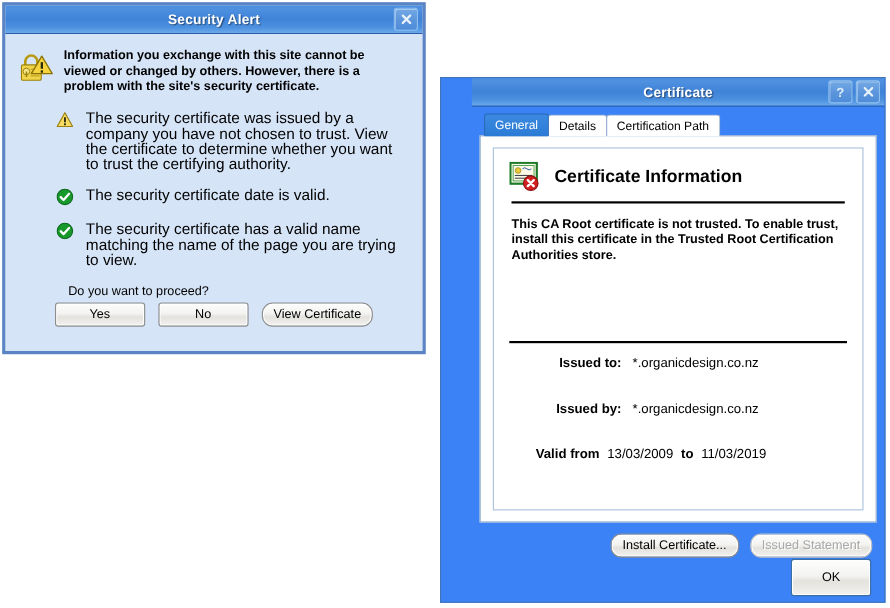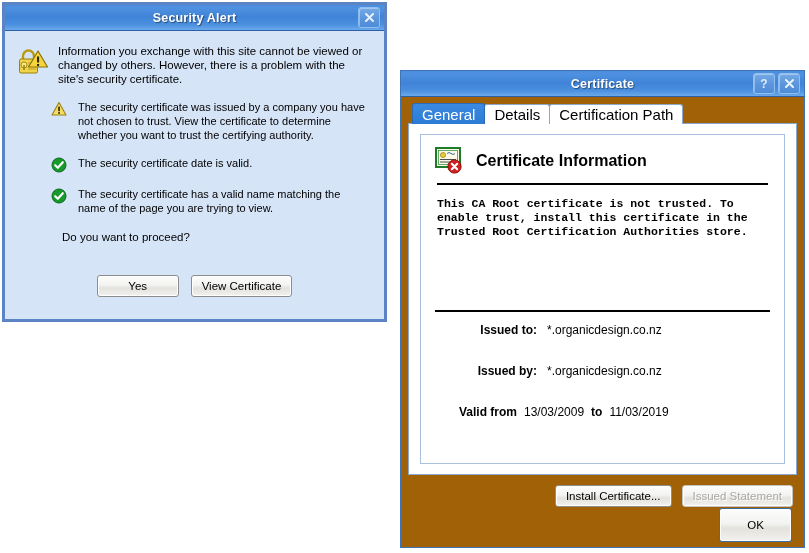--- a/index.html
+++ b/index.html
@@ -86,20 +86,21 @@
   .sa-body {
     position: relative;
     height: calc(100% - 26px);
     background: #d6e4f7;
     padding: 0;
   }
 
   .sa-intro {
     display: flex;
     padding: 12px 14px 0 10px;
+    font-weight: bold;
   }
 
   .lock-icon {
     width: 34px;
     height: 34px;
     flex: 0 0 34px;
     margin-right: 9px;
     margin-top: 2px;
   }
 
@@ -121,21 +122,21 @@
 
   .sa-bullet .bicon {
     width: 16px;
     height: 16px;
     flex: 0 0 16px;
     margin-right: 11px;
     margin-top: 1px;
   }
 
   .sa-bullet .btext {
-    font-size: 11px;
+    font-size: 14px;
     line-height: 14px;
     color: #000;
   }
 
   .sa-question {
     padding: 2px 16px 0 57px;
     font-size: 11.5px;
     color: #000;
   }
 
@@ -160,41 +161,42 @@
     border: 1px solid #8d8d8d;
     border-radius: 3px;
     box-shadow: inset 0 0 0 1px #ffffff;
     cursor: default;
     display: inline-flex;
     align-items: center;
     justify-content: center;
     white-space: nowrap;
   }
 
-  .xp-btn.wide { min-width: 92px; }
+  .xp-btn.wide { min-width: 92px; border-radius: 10px; }
 
   .xp-btn.disabled {
     color: #a8a8a8;
     text-shadow: 1px 1px 0 #ffffff;
     border-color: #c3c3c3;
   }
 
   .xp-btn.default {
     border: 1px solid #3a6ea5;
     box-shadow: inset 0 0 0 1px #ffffff;
   }
 
   
   #certificate {
     left: 400px;
     top: 70px;
     width: 405px;
     height: 478px;
     border: 1px solid #3f74b5;
-    background: #a16207;
+    background: #3b82f6;
+    padding-left: 28px;
   }
 
   .cert-inner {
     position: relative;
     height: calc(100% - 26px);
     padding: 6px 7px 7px 7px;
     box-sizing: border-box;
   }
 
   .tabstrip {
@@ -202,21 +204,21 @@
     align-items: flex-end;
     height: 21px;
     padding-left: 4px;
     position: relative;
     z-index: 2;
   }
 
   .tab {
     height: 19px;
     padding: 0 9px;
-    font-size: 15px;
+    font-size: 11px;
     display: flex;
     align-items: center;
     background: #ffffff;
     border: 1px solid #8aa8cf;
     border-bottom: none;
     border-radius: 3px 3px 0 0;
     margin-right: -1px;
     color: #000;
     cursor: default;
     position: relative;
@@ -273,21 +275,20 @@
     background: #000000;
     margin: 0 2px 12px 2px;
   }
 
   .cert-notice {
     font-size: 11.5px;
     font-weight: bold;
     line-height: 14px;
     color: #000;
     padding: 0 2px;
-    font-family: Liberation Mono, monospace;
   }
 
   .rule2 {
     height: 2px;
     background: #000000;
     margin: 0 2px;
     position: absolute;
     left: 12px;
     right: 12px;
     top: 175px;
@@ -430,20 +431,21 @@
           </div>
           <div class="btext">The security certificate has a valid name matching the name of the page you are trying to view.</div>
         </div>
 
       </div>
 
       <div class="sa-question">Do you want to proceed?</div>
 
       <div class="sa-buttons">
         <button class="xp-btn">Yes</button>
+        <button class="xp-btn">No</button>
         <button class="xp-btn wide">View Certificate</button>
       </div>
 
     </div>
   </div>
 
   <div class="dialog" id="certificate">
 
     <div class="titlebar">
       <span class="title">Certificate</span>

